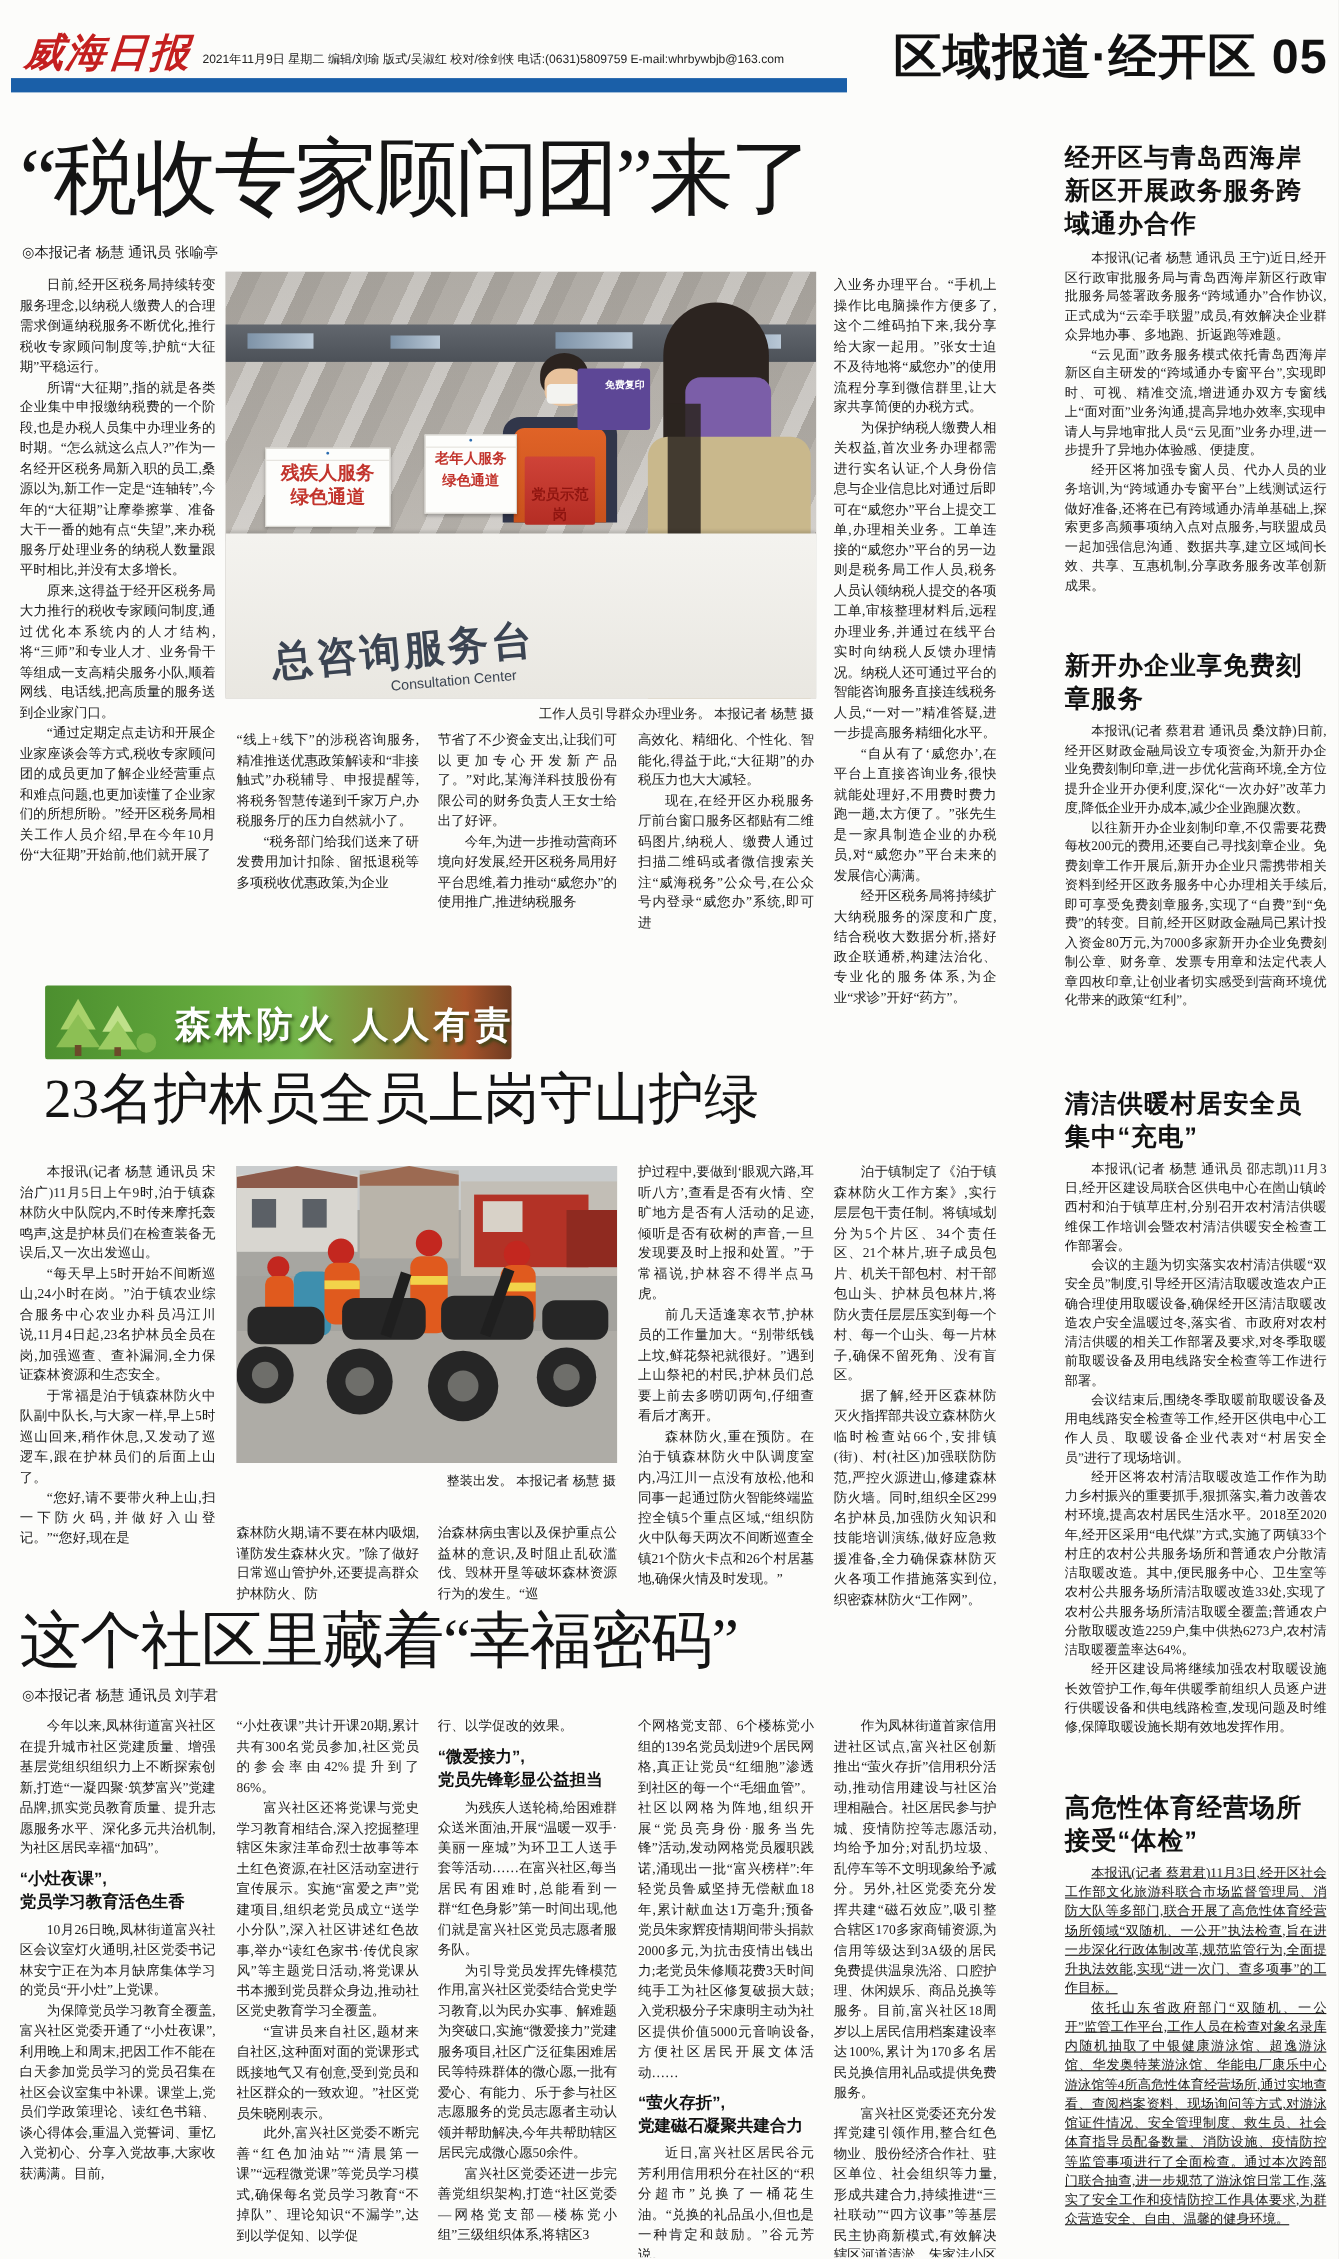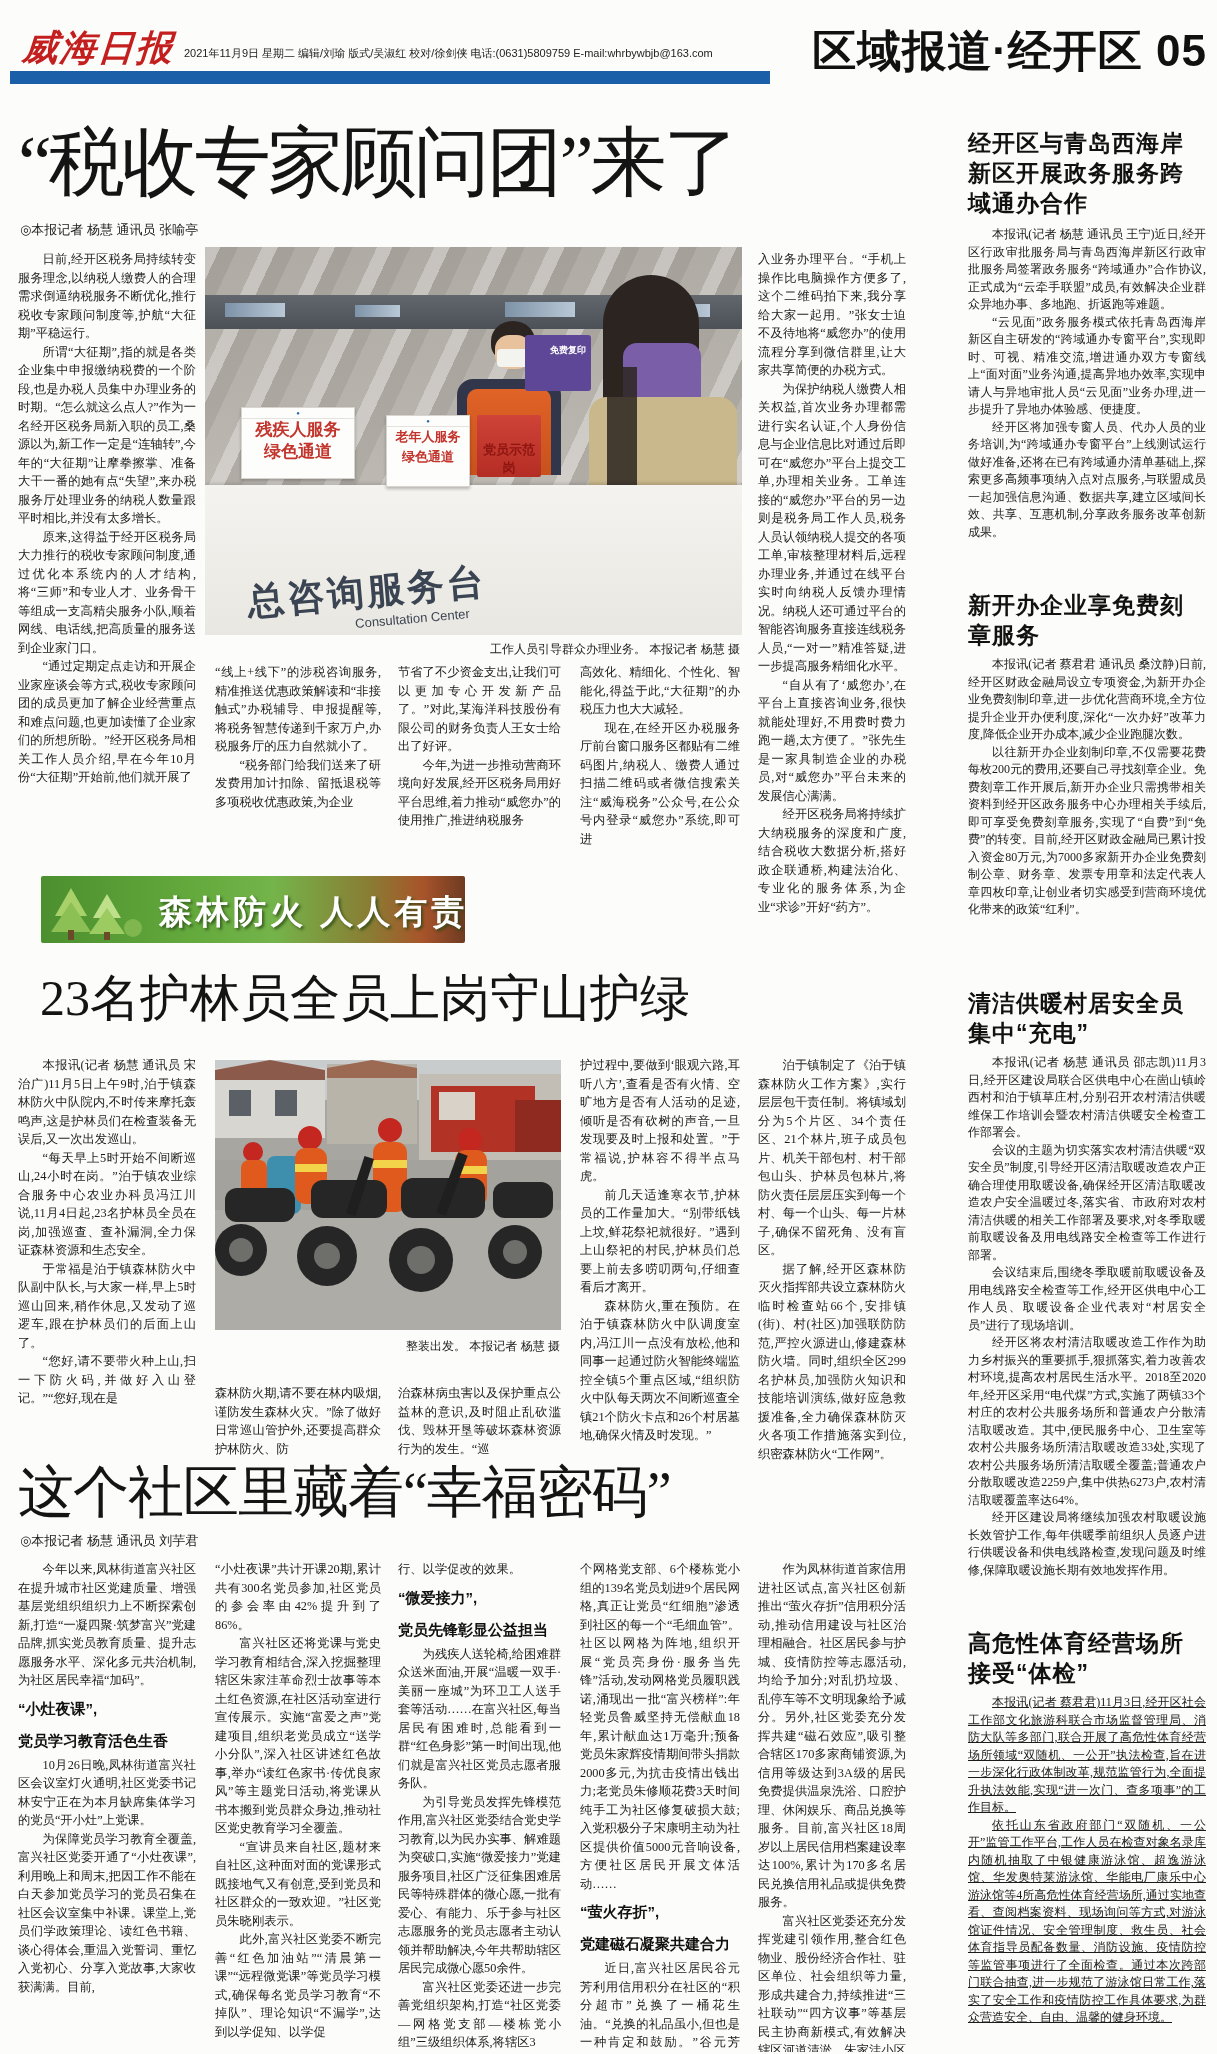--- a/index.html
+++ b/index.html
@@ -18,29 +18,29 @@
   .h-a{font-size:76px;line-height:100px;}
   .h-b{font-size:50px;line-height:64px;}
   .h-c{font-size:56px;line-height:68px;}
   .byline{font-size:13px;color:#222;font-family:"Liberation Sans","DejaVu Sans",sans-serif;}
   
   .col{font-size:12.3px;line-height:18.5px;text-align:justify;overflow:hidden;color:#1b1b1b;}
   .col p{margin:0;text-indent:2em;}
   .col p.cont{text-indent:0;}
   .col p.sub{text-indent:0;font-family:"Liberation Sans","DejaVu Sans",sans-serif;
              font-weight:bold;font-size:15px;line-height:20px;margin-top:9px;color:#111;}
-  .col p.sub + p.sub{margin-top:12px;margin-bottom:5px;}
+  .col p.sub + p.sub{margin-top:1px;margin-bottom:5px;}
   .caption{font-size:12px;font-family:"Liberation Sans","DejaVu Sans",sans-serif;color:#222;}
   
   .side-title{font-size:23px;line-height:30px;font-weight:bold;color:#111;
               font-family:"Liberation Sans","DejaVu Sans",sans-serif;letter-spacing:1px;}
   .side-col{font-size:12px;line-height:17.5px;}
   
   .banner{background:linear-gradient(90deg,#4c8f2f 0%,#63a93c 35%,#74b44a 55%,#8a7b33 78%,#a8542a 90%,#6e3b22 100%);
-          border-radius:2px;overflow:hidden;}
+          border-radius:2px;overflow:hidden;margin-top:20px;}
   .banner-text{font-family:"Liberation Sans","DejaVu Sans",sans-serif;font-weight:bold;font-size:33px;
                color:#fff;text-shadow:2px 2px 3px rgba(40,70,20,.8);letter-spacing:4px;white-space:nowrap;}
   
   .photoA{background:linear-gradient(180deg,#b3afa9 0%,#bcb8b2 40%,#c3bfb9 60%,#ccc8c2 62%);overflow:hidden;}
   .marble{background:repeating-linear-gradient(115deg,rgba(255,255,255,.25) 0 14px,rgba(120,115,108,.25) 14px 30px,rgba(160,155,148,.2) 30px 52px);}
   .deco-band{background:linear-gradient(180deg,#62676e,#4c5158);}
   .glint{background:linear-gradient(90deg,#7e93a8,#b9c8d6);}
   .poster{background:#5d4796;border-radius:3px;color:#fff;font-family:"Liberation Sans",sans-serif;
           font-weight:bold;text-align:center;padding-left:20px;}
   .sign{background:#fdfdfb;border:1px solid #d8d5cf;box-shadow:0 2px 3px rgba(0,0,0,.25);text-align:center;}
@@ -111,21 +111,21 @@
     <div class="abs counter" style="left:0;top:238px;width:537px;height:150px;">
       <div class="abs counter-text" style="left:42px;top:82px;">总咨询服务台</div>
       <div class="abs counter-sub" style="left:150px;top:126px;">Consultation Center</div>
     </div>
 
     <div class="abs sign" style="left:36px;top:160px;width:112px;height:70px;">
       <div class="sign-top">●</div>
       <div class="sign-text">残疾人服务
 绿色通道</div>
     </div>
-    <div class="abs sign" style="left:181px;top:168px;width:82px;height:70px;">
+    <div class="abs sign" style="left:181px;top:148px;width:82px;height:70px;">
       <div class="sign-top">●</div>
       <div class="sign-text" style="font-size:13px;line-height:20px;">老年人服务
 绿色通道</div>
     </div>
     <div class="abs red-sign" style="left:272px;top:168px;width:64px;height:62px;">
       <div style="padding-top:26px;">党员示范岗</div>
     </div>
   </div>
   <div class="abs caption" style="left:380px;top:641px;width:360px;text-align:right;">工作人员引导群众办理业务。  本报记者 杨慧 摄</div>
 

